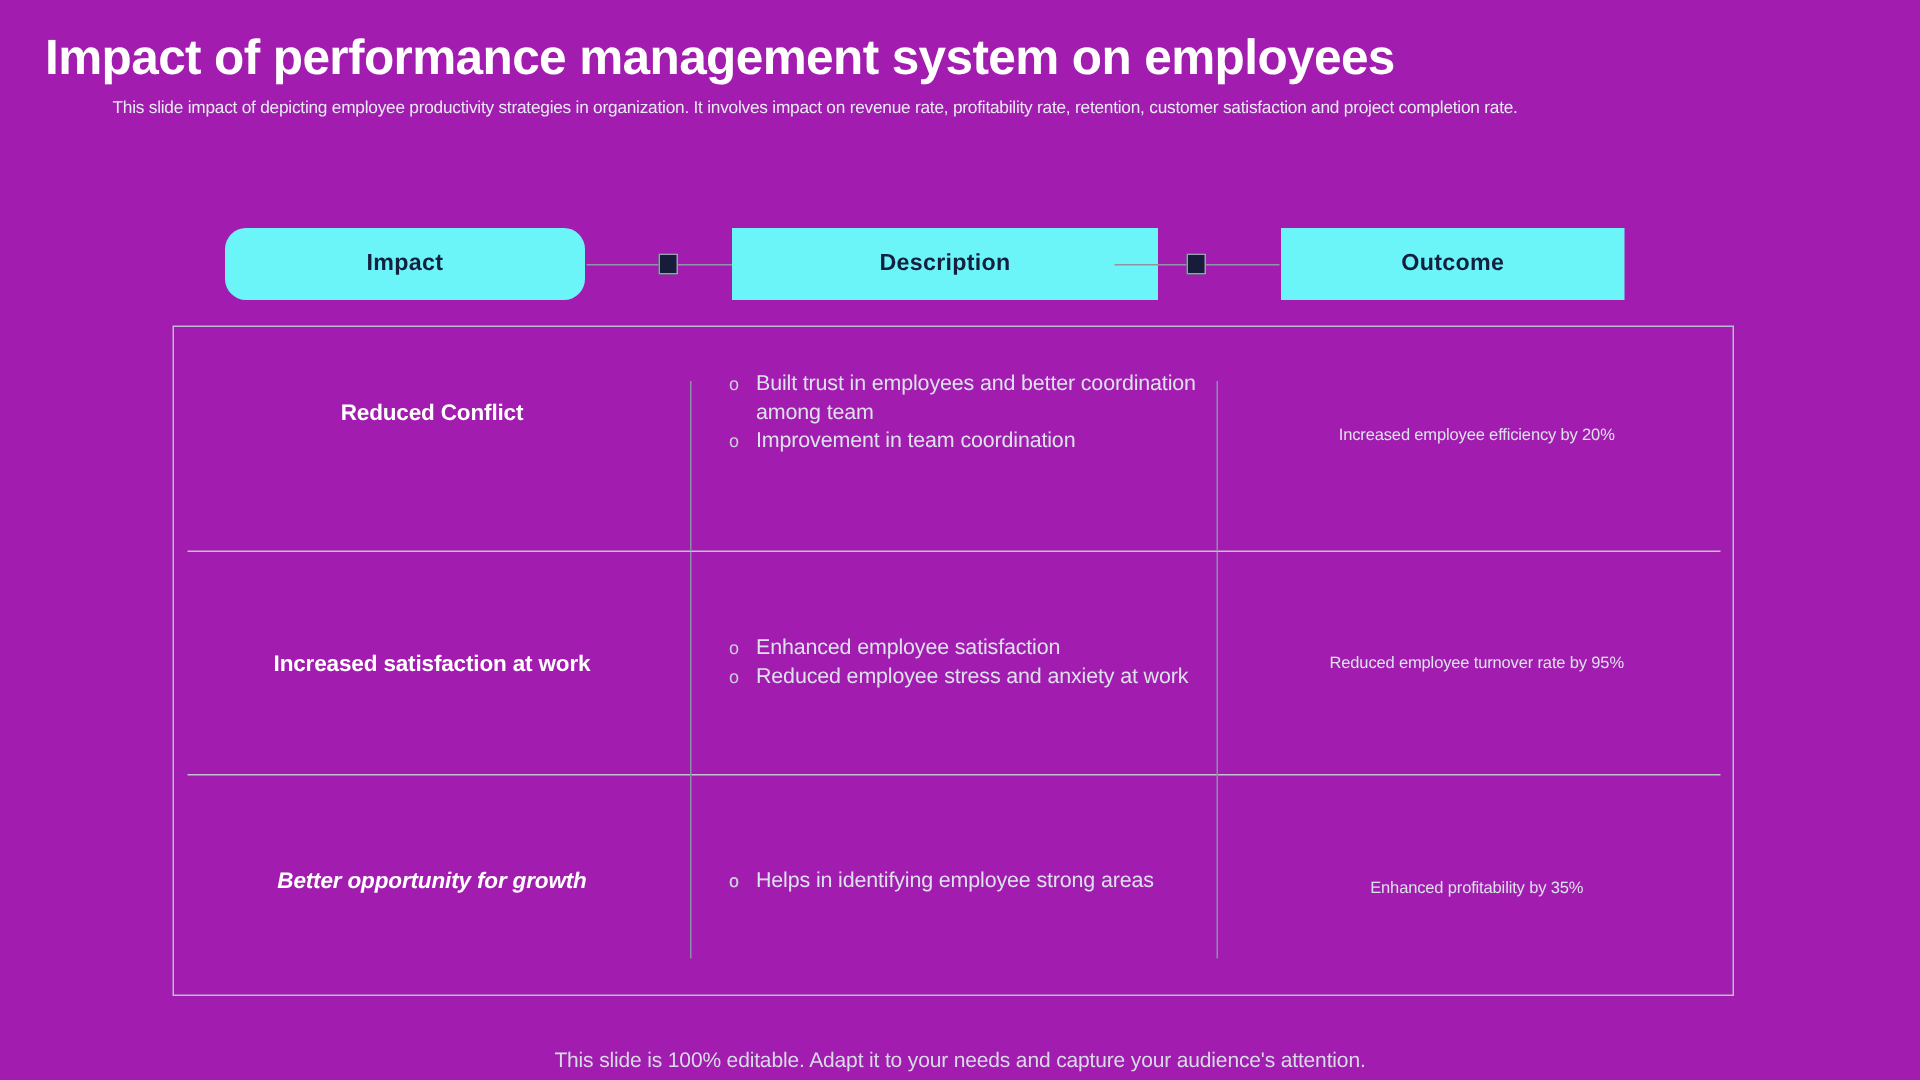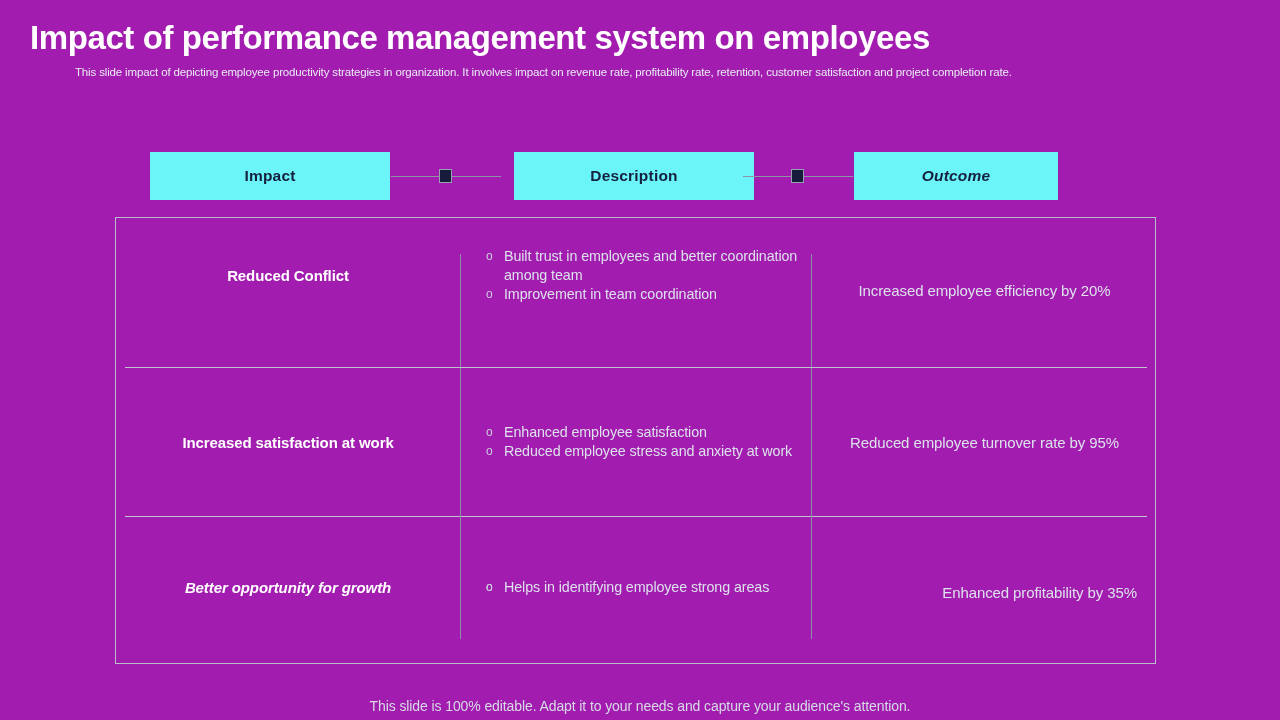--- a/index.html
+++ b/index.html
@@ -28,23 +28,23 @@
   .tabs { position:absolute; left:150px; top:152px; width:946px; height:48px; }
   .tab {
     position:absolute; top:0; height:48px;
     background:#6BF5F8;
     display:flex; align-items:center; justify-content:center;
   }
   .tab-label {
     font-size:15.5px; font-weight:bold; color:#15203F;
     letter-spacing:0.2px;
   }
-  .tab-impact      { left:0px;   width:240px; }
-  .tab-description { left:364px; width:240px; }
-  .tab-outcome     { left:704px; width:204px;font-style:italic; }
+  .tab-impact      { left:0px;   width:240px;border-radius:14px; }
+  .tab-description { left:338px; width:284px; }
+  .tab-outcome     { left:704px; width:229px; }
 
   .connector { position:absolute; top:24px; height:1px; }
   .connector .line {
     position:absolute; top:0; left:0; right:0; height:1px;
     background:#8E93A8;
   }
   .connector .node {
     position:absolute; top:-7px; left:50%; margin-left:-7px;
     width:13px; height:14px;
     border:1px solid #9AA0B4; background:#161C3A;
@@ -96,31 +96,31 @@
     position:relative; font-size:14.3px; color:#DDE1EC;
     line-height:19px; margin-bottom:0px; padding-left:18px;
     letter-spacing:-0.1px;
   }
   .desc-item + .desc-item { margin-top:0px; }
   .desc-bullet {
     position:absolute; left:0; top:0;
     font-size:12px; color:#C9CEDC; line-height:19px;
   }
   .outcome-label {
-    font-size:15px; color:#DDE1EC; text-align:center;
+    font-size:11px; color:#DDE1EC; text-align:center;
     line-height:19px; letter-spacing:-0.1px; padding:0 20px;
   }
 
   
   .row-0 .cell-desc .desc-list { transform:translateY(-18px); }
   .row-0 .cell-out  { align-items:flex-start; padding-top:63px; }
   .row-0 .cell-impact { padding-bottom:34px; }
   .row-1 .cell-desc .desc-list { transform:translateY(-1px); }
   .row-2 .cell-desc .desc-list { transform:translateY(-4px); }
-  .row-2 .cell-out  { align-items:flex-start; padding-top:66px;justify-content:flex-end; }
+  .row-2 .cell-out  { align-items:flex-start; padding-top:66px; }
   .row-2 .cell-impact { padding-bottom:6px;font-style:italic; }
 
   
   .footer-note {
     position:absolute; left:0; top:698px; width:1280px;
     text-align:center; font-size:14px; color:#D7DBE6;
     letter-spacing:-0.1px;
   }
 </style>
 </head>

